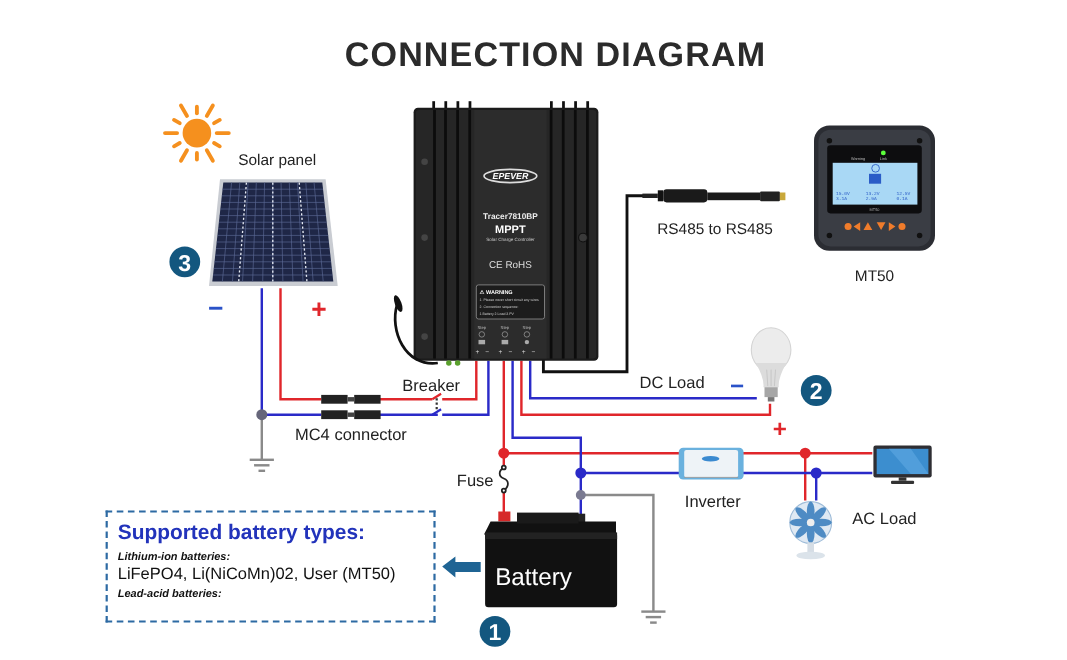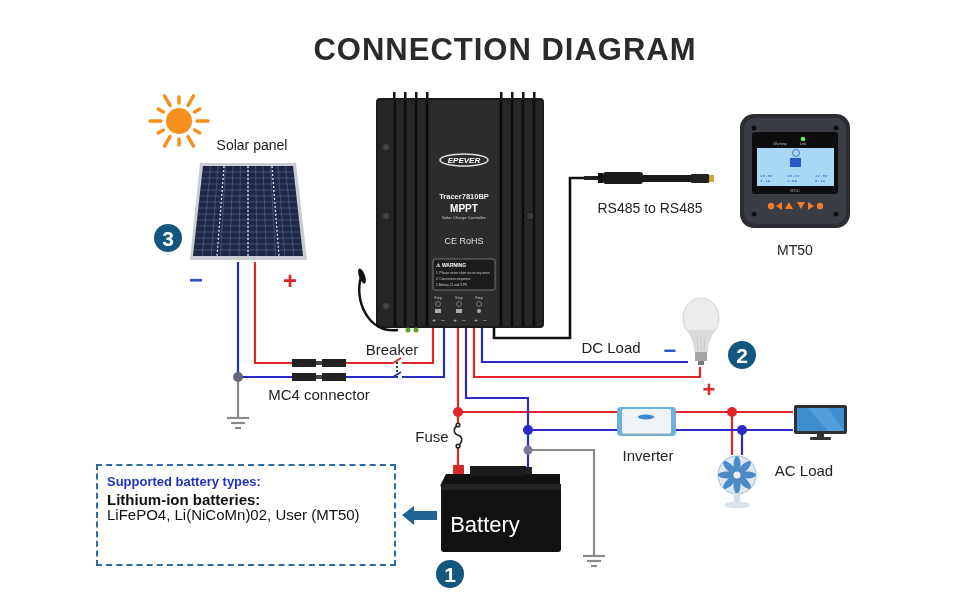--- a/index.html
+++ b/index.html
@@ -1,22 +1,22 @@
 <!DOCTYPE html>
 <html><head>
 <meta charset="utf-8">
 <style>
   html,body{margin:0;padding:0;background:#fff;}
   body{width:970px;height:600px;position:relative;overflow:hidden;font-family:"Liberation Sans",sans-serif;}
   svg{position:absolute;left:0;top:0;}
   .lbl{font-family:"Liberation Sans",sans-serif;fill:#222;}
   .title{font-family:"Liberation Sans",sans-serif;font-weight:bold;fill:#2b2b2b;letter-spacing:1px;}
   #info-box{position:absolute;left:96px;top:464px;width:300px;height:102px;border:2px dashed #2d6aa3;box-sizing:border-box;padding:8px 8px 0 9px;background:#fff;}
-  #info-box .h{color:#2233bb;font-weight:bold;font-size:13px;margin-bottom:4px;}
-  #info-box .sh{color:#111;font-weight:bold;font-size:15px;line-height:14px;}
+  #info-box .h{color:#2233bb;font-weight:bold;font-size:19px;margin-bottom:4px;}
+  #info-box .sh{color:#111;font-weight:bold;font-size:10px;line-height:14px;font-style:italic;}
   #info-box .tx{color:#111;font-size:15px;line-height:15px;margin-bottom:5px;}
 </style>
 </head>
 <body>
 
 <svg width="970" height="600" viewBox="0 0 970 600">
 
   <text class="title" x="505" y="60" font-size="31" text-anchor="middle">CONNECTION  DIAGRAM</text>
 
   <g fill="none" stroke-width="2.2">
@@ -348,13 +348,14 @@
   <g>
     <circle cx="450" cy="574" r="14" fill="#13577f"></circle>
     <text x="450" y="582" font-size="21" font-weight="bold" fill="#fff" text-anchor="middle">1</text>
   </g>
 </svg>
 
 <div id="info-box">
   <div class="h">Supported battery types:</div>
   <div class="sh">Lithium-ion batteries:</div>
   <div class="tx">LiFePO4, Li(NiCoMn)02, User (MT50)</div>
+  <div class="sh">Lead-acid batteries:</div>
 </div>
 
 </body></html>

